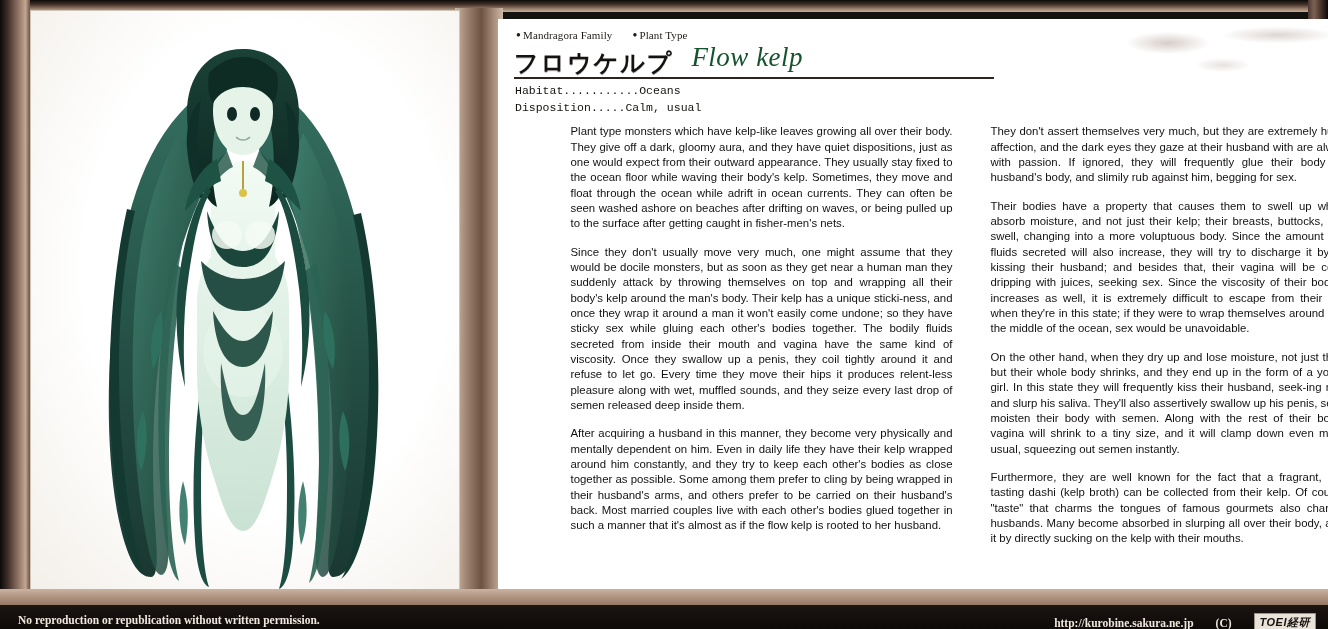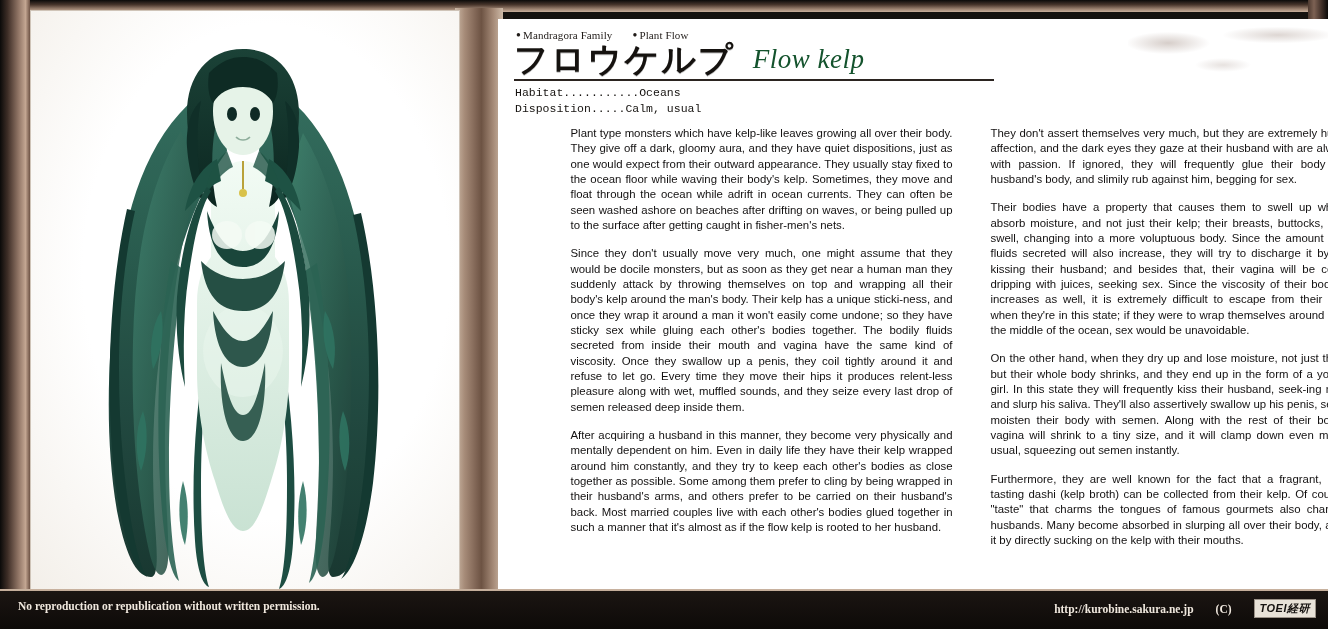--- a/index.html
+++ b/index.html
@@ -91,21 +91,21 @@
   }
   .tags span::before { content: "\25CF  "; font-size: 8px; vertical-align: 2px; }
   .title-row {
     position: relative;
     display: flex; align-items: flex-end; gap: 18px;
     margin-top: 1px; padding-left: 2px;
   }
   .title-jp {
     font-family: "DejaVu Sans", sans-serif;
     font-weight: bold;
-    font-size: 34px;
+    font-size: 24px;
     letter-spacing: 2px;
     color: #15120f;
     line-height: 1.05;
     text-shadow: 0 1px 0 rgba(0,0,0,.25);
   }
   .title-en {
     font-family: "Liberation Serif", serif;
     font-style: italic;
     font-size: 27px;
     color: #14532d;
@@ -138,21 +138,21 @@
     margin: 0 0 13px 0;
     font-family: "Liberation Sans", sans-serif;
     font-size: 11.4px;
     line-height: 1.345;
     color: #121010;
     text-align: justify;
     hyphens: auto;
   }
   
   .footer {
-    position: absolute; left: 0; right: 0; bottom: 0; height: 38px;
+    position: absolute; left: 0; right: 0; bottom: 0; height: 24px;
     background: linear-gradient(180deg,#1b1512 0%, #0d0a08 100%);
   }
   .footer-left {
     position: absolute; left: 18px; top: 9px;
     font-family: "Liberation Serif", serif;
     font-weight: bold;
     font-size: 11.5px;
     color: #efe7dd;
   }
   .footer-right {
@@ -282,21 +282,21 @@
       </svg>
     </div>
   </div>
 
   <div class="right-page">
     <div class="rp-inner">
       <div class="smudge"></div>
 
       <div class="tags">
         <span>Mandragora Family</span>
-        <span>Plant Flow</span>
+        <span>Plant Type</span>
       </div>
 
       <div class="title-row">
         <div class="title-jp">フロウケルプ</div>
         <div class="title-en">Flow kelp</div>
       </div>
       <div class="title-rule"></div>
 
       <div class="stats">
         <div>Habitat...........Oceans</div>

